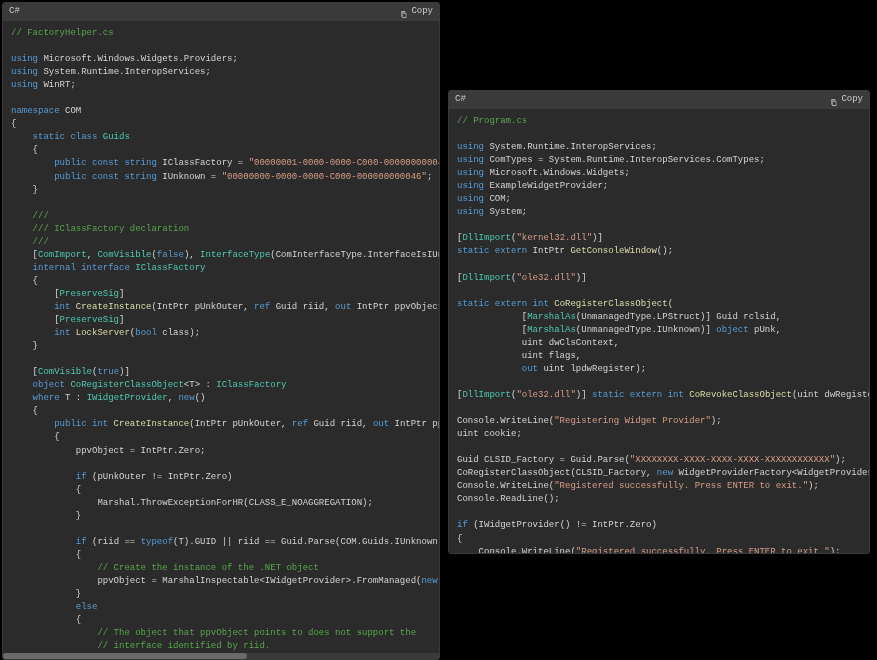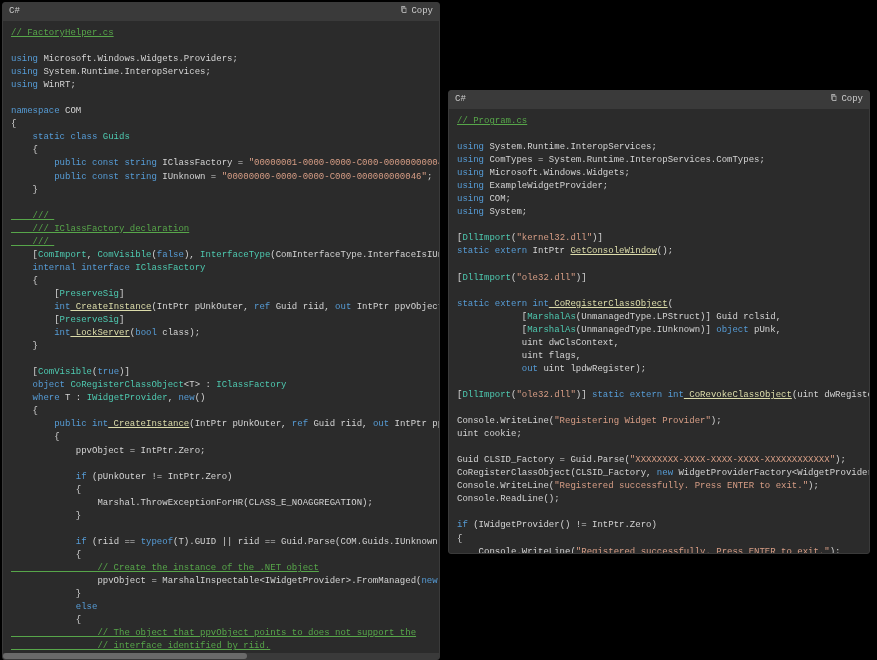--- a/index.html
+++ b/index.html
@@ -42,21 +42,21 @@
     justify-content: space-between;
     padding: 0 6px;
     font-size: 9px;
     color: #cccccc;
   }
   .lang {
     font-weight: 400;
   }
   .copy-btn {
     display: flex;
-    align-items: flex-start;
+    align-items: flex-end;
     gap: 3px;
     cursor: pointer;
     color: #cccccc;
   }
   .copy-btn svg {
     width: 9px;
     height: 9px;
     fill: #cccccc;
   }
   .code-area {
@@ -74,25 +74,25 @@
   .thumb-h {
     position: absolute;
     left: 0;
     top: 0;
     height: 6px;
     width: 56%;
     background: #6a6a6a;
     border-radius: 3px;
   }
   
-  .c-comment { color: #57A64A; text-decoration: underline; }
+  .c-comment { color: #57A64A; }
   .c-key     { color: #569CD6; text-align: right; }
   .c-type    { color: #4EC9B0; text-align: right; }
   .c-str     { color: #D69D85; }
-  .c-meth    { color: #DCDCAA; text-decoration: underline; }
+  .c-meth    { color: #DCDCAA; }
   .c-plain   { color: #D4D4D4; }
 </style>
 </head>
 <body>
 
 <div class="panel panel-left">
   <div class="header">
     <span class="lang">C#</span>
     <span class="copy-btn">
       <svg viewBox="0 0 16 16">

